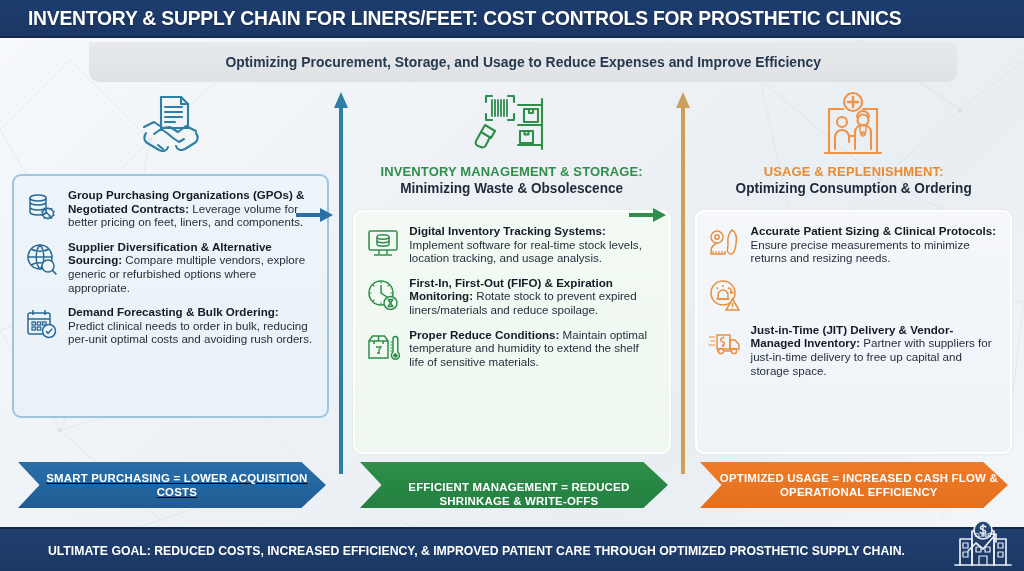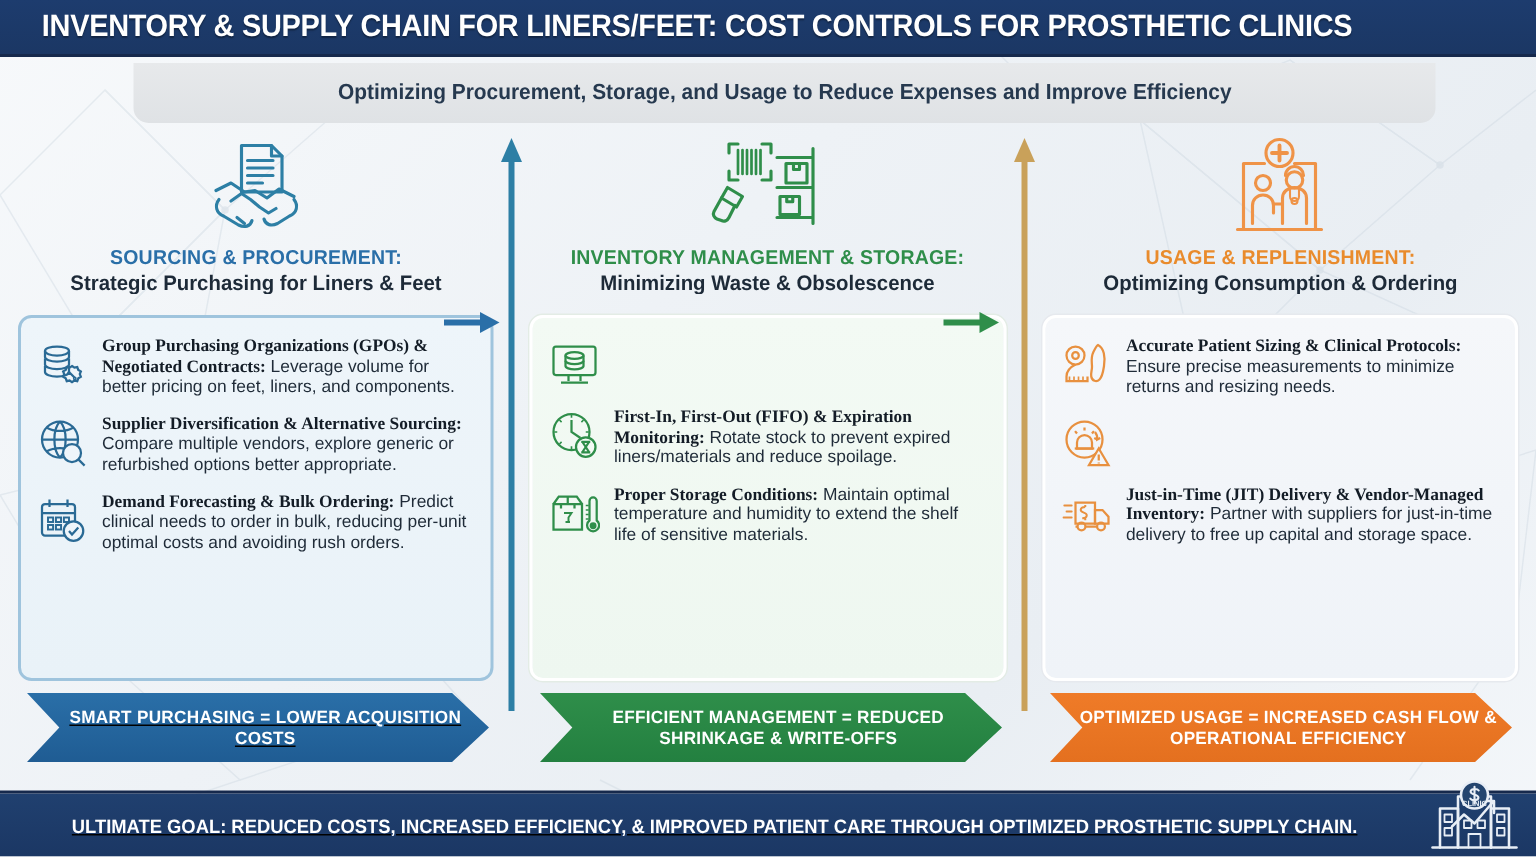--- a/index.html
+++ b/index.html
@@ -93,44 +93,44 @@
   .card.green  { background:linear-gradient(180deg,#f3faf4 0%,#eef7f0 100%); border:2px solid #ffffff; box-shadow:0 0 0 1px #e3ece5; }
   .card.orange { background:linear-gradient(180deg,#f5f7fa 0%,#eff3f8 100%); border:2px solid #ffffff; box-shadow:0 0 0 1px #e6e9ee; }
 
   .item { display:flex; gap:9px; margin-bottom:11px; }
   .item:last-child { margin-bottom:0; }
   .item .ico { flex:0 0 34px; width:34px; height:34px; margin-top:2px; }
   .item .ico svg { display:block; width:34px; height:34px; }
   .item .txt {
     font-size:11.6px; line-height:13.6px; color:#1f2b38;
   }
-  .item .txt b { font-weight:bold; color:#131c26;font-family:Liberation Serif, serif; }
+  .item .txt b { font-weight:bold; color:#131c26; }
 
   
   .banner {
     position:absolute; top:462px; height:46px;
     display:flex; align-items:center; justify-content:center;
     clip-path:polygon(0 0, 92% 0, 100% 50%, 92% 100%, 0 100%, 7% 50%);
     text-align:center;
   }
   .banner span {
     color:#ffffff; font-size:11.8px; font-weight:bold; line-height:14px;
     letter-spacing:.2px; transform:scaleX(.97);
     padding-left:10px;
   }
   .banner.blue   { background:linear-gradient(180deg,#2a6fa8 0%,#1f5c93 100%); }
-  .banner.green  { background:linear-gradient(180deg,#2f8e4a 0%,#238040 100%); }
+  .banner.green  { background:linear-gradient(180deg,#2f8e4a 0%,#238040 100%);align-items:flex-end; }
   .banner.orange { background:linear-gradient(180deg,#ef7b28 0%,#e4701f 100%); }
 
   
   .footer {
     position:absolute; left:0; bottom:0; width:1024px; height:44px;
     background:linear-gradient(180deg,#20406f 0%,#1b3764 100%);
     border-top:2px solid #16294c;
-    display:flex; align-items:center;text-decoration:underline;
+    display:flex; align-items:center;
   }
   .footer .ftext {
     color:#ffffff; font-size:12.9px; font-weight:bold;
     padding-left:26px; transform:scaleX(.95); white-space:nowrap;
   }
   .logo { position:absolute; right:10px; bottom:2px; width:62px; height:52px; }
 </style>
 </head>
 <body>
 
@@ -182,24 +182,20 @@
           <path d="M27 4 h20 l7 7 v24 h-27 z"></path>
           <path d="M47 4 v7 h7"></path>
           <path d="M31 14 h17 M31 19 h17 M31 24 h17 M31 29 h10"></path>
           <path d="M10 34 l10 -5 l9 6 l7 -1 l8 5 l8 -6 l10 5"></path>
           <path d="M20 41 l7 -5 l6 4 l6 5 l6 4 l5 -3"></path>
           <path d="M12 40 c-3 4 -2 9 3 11 l10 6 c4 2 8 1 9 -3"></path>
           <path d="M62 40 c3 4 2 9 -3 11 l-8 5 c-4 2 -8 1 -9 -3"></path>
           <path d="M24 52 l5 4"></path>
         </svg>
       </div>
-      <div class="col-head">
-        <span class="k" style="color:#2a6fa8">SOURCING &amp; PROCUREMENT:</span>
-        <span class="s">Strategic Purchasing for Liners &amp; Feet</span>
-      </div>
 
       <div class="card blue">
         <div class="item">
           <div class="ico">
             <svg viewBox="0 0 34 34" fill="none" stroke="#2a6a95" stroke-width="1.5">
               <ellipse cx="13" cy="8" rx="8" ry="3"></ellipse>
               <path d="M5 8 v4 c0 1.7 3.6 3 8 3 s8-1.3 8-3 V8"></path>
               <path d="M5 13 v4 c0 1.7 3.6 3 8 3 s8-1.3 8-3 v-4"></path>
               <path d="M5 18 v4 c0 1.7 3.6 3 8 3 s8-1.3 8-3 v-4"></path>
               <path d="M23 18 l1.6 1.1 l1.9-.4 l.7 1.9 l1.7 1 l-.7 1.8 l.7 1.8 l-1.7 1 l-.7 1.9 l-1.9-.4 l-1.6 1.1 l-1.6-1.1 l-1.9.4 l-.7-1.9 l-1.7-1 l.7-1.8 l-.7-1.8 l1.7-1 l.7-1.9 l1.9 .4 z"></path>
@@ -211,21 +207,21 @@
 
         <div class="item">
           <div class="ico">
             <svg viewBox="0 0 34 34" fill="none" stroke="#2a6a95" stroke-width="1.5">
               <circle cx="15" cy="15" r="12"></circle>
               <path d="M3 15 h24 M15 3 c5 5 5 19 0 24 M15 3 c-5 5 -5 19 0 24 M6 7 c5 3 13 3 18 0 M6 23 c5-3 13-3 18 0"></path>
               <circle cx="23" cy="24" r="6" fill="#eef5fa"></circle>
               <path d="M27.4 28.4 l4 4"></path>
             </svg>
           </div>
-          <div class="txt"><b>Supplier Diversification &amp; Alternative Sourcing:</b><span> Compare multiple vendors, explore generic or refurbished options better appropriate.</span></div>
+          <div class="txt"><b>Supplier Diversification &amp; Alternative Sourcing:</b><span> Compare multiple vendors, explore generic or refurbished options where appropriate.</span></div>
         </div>
 
         <div class="item">
           <div class="ico">
             <svg viewBox="0 0 34 34" fill="none" stroke="#2a6a95" stroke-width="1.5">
               <rect x="3" y="6" width="22" height="21" rx="2"></rect>
               <path d="M3 12 h22"></path>
               <path d="M8 3 v5 M20 3 v5"></path>
               <g stroke-width="1.3">
                 <rect x="7" y="15" width="3.4" height="3"></rect>
@@ -273,20 +269,21 @@
         <div class="item">
           <div class="ico">
             <svg viewBox="0 0 34 34" fill="none" stroke="#2f8e4a" stroke-width="1.5">
               <rect x="3" y="5" width="28" height="19" rx="1.6"></rect>
               <path d="M13 24 v4 M21 24 v4 M8 29 h18"></path>
               <ellipse cx="17" cy="11" rx="6" ry="2.2"></ellipse>
               <path d="M11 11 v3.5 c0 1.2 2.7 2.2 6 2.2 s6-1 6-2.2 V11"></path>
               <path d="M11 14.5 v3.5 c0 1.2 2.7 2.2 6 2.2 s6-1 6-2.2 v-3.5"></path>
             </svg>
           </div>
+          <div class="txt"><b>Digital Inventory Tracking Systems:</b><span> Implement software for real-time stock levels, location tracking, and usage analysis.</span></div>
         </div>
 
         <div class="item">
           <div class="ico">
             <svg viewBox="0 0 34 34" fill="none" stroke="#2f8e4a" stroke-width="1.5">
               <circle cx="15" cy="15" r="12"></circle>
               <path d="M15 7 v8 l6 4"></path>
               <g stroke-width="1.1">
                   <path d="M15 3.5 v2 M15 24.5 v2 M3.5 15 h2 M24.5 15 h2 M7 7 l1.4 1.4 M23 7 l-1.4 1.4 M7 23 l1.4-1.4"></path>
                 </g>
@@ -304,21 +301,21 @@
               <path d="M3 11 l3.5-5 h12 l3.5 5"></path>
               <path d="M12.5 6 v5 M8 11 v3 M17 11 v3"></path>
               <path d="M10 17 h5 l-2 3 v3 M11 23 h3" stroke-width="1.3"></path>
               <path d="M27 9 a2.4 2.4 0 0 1 4.8 0 v13 a4 4 0 1 1 -4.8 0 z"></path>
               <circle cx="29.4" cy="25.5" r="2.3" fill="#2f8e4a" stroke="none"></circle>
               <g stroke-width="1.1">
                   <path d="M24.5 12 h2 M24.5 15 h2 M24.5 18 h2 M24.5 21 h2"></path>
                 </g>
             </svg>
           </div>
-          <div class="txt"><b>Proper Storage Conditions:</b><span> Maintain optimal temperature and humidity to extend the shelf life of sensitive materials.</span></div>
+          <div class="txt"><b>Proper Reduce Conditions:</b><span> Maintain optimal temperature and humidity to extend the shelf life of sensitive materials.</span></div>
         </div>
       </div>
 
       <div class="hconn" style="left:288px;">
         <div class="shaft" style="background:#2f8e4a"></div>
         <div class="tip" style="border-left:13px solid #2f8e4a"></div>
       </div>
     </div>
 
     <div class="col">

